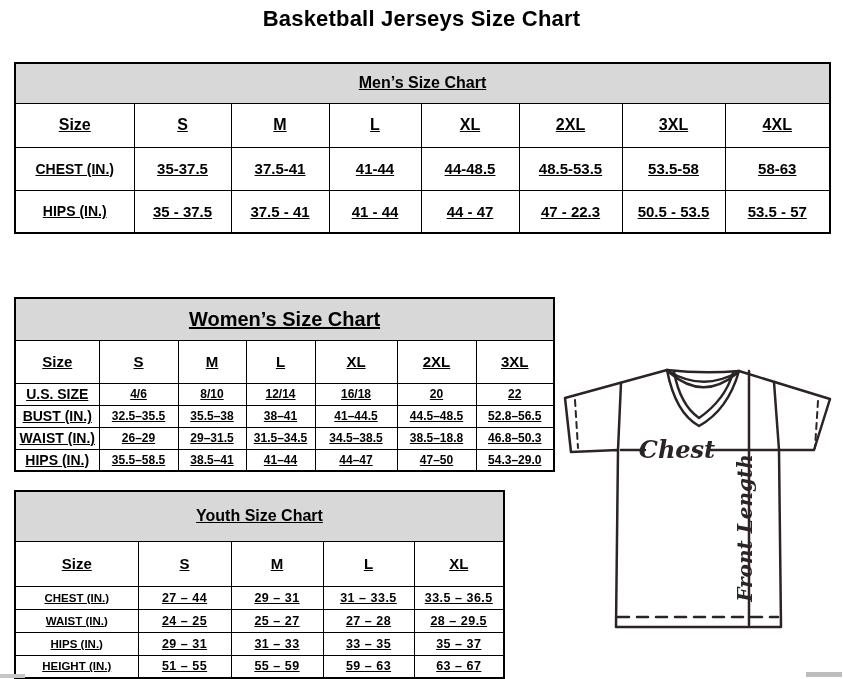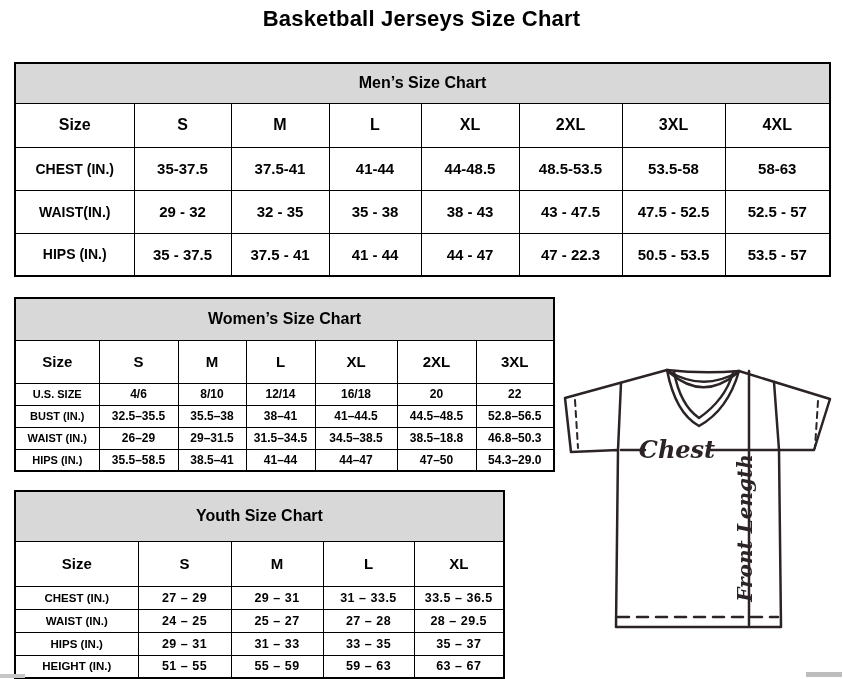--- a/index.html
+++ b/index.html
@@ -8,44 +8,45 @@
     background:#ffffff;color:#000;
     font-family:"Liberation Sans", sans-serif;
   }
   .page-title{
     position:absolute;top:6px;left:0;width:100%;
     text-align:center;font-size:22px;font-weight:bold;letter-spacing:.2px;
   }
   table.size-table{
     position:absolute;border-collapse:collapse;table-layout:fixed;
     border:2px solid #000;
+    text-decoration:underline;
   }
   .size-table th,.size-table td{
     border:1px solid #000;text-align:center;vertical-align:middle;
     font-weight:bold;padding:0;white-space:nowrap;overflow:hidden;
   }
   .size-table .title-row th{background:#d8d8d8;}
   
   #table-men{left:14px;top:62px;}
   #table-men .title-row{height:40px;}
   #table-men .title-row th{font-size:16px;}
   #table-men .header-row{height:44px;}
   #table-men .header-row th{font-size:16px;}
   #table-men tbody tr{height:43px;}
   #table-men tbody td{font-size:15px;}
   #table-men tbody th{font-size:14px;}
   
   #table-women{left:14px;top:297px;}
   #table-women .title-row{height:42px;}
-  #table-women .title-row th{font-size:16px;}
+  #table-women .title-row th{font-size:20px;}
   #table-women .header-row{height:43px;}
   #table-women .header-row th{font-size:15px;}
   #table-women tbody tr{height:22px;}
   #table-women tbody td{font-size:12px;}
-  #table-women tbody th{font-size:11px;}
+  #table-women tbody th{font-size:14px;}
   
   #table-youth{left:14px;top:490px;}
   #table-youth .title-row{height:50px;}
   #table-youth .title-row th{font-size:16px;}
   #table-youth .header-row{height:45px;}
   #table-youth .header-row th{font-size:15px;}
   #table-youth tbody tr{height:23px;}
   #table-youth tbody td{font-size:12.5px;letter-spacing:.5px;}
   #table-youth tbody th{font-size:11.5px;}
   
@@ -92,30 +93,20 @@
     <tbody>
       <tr>
         <th>CHEST (IN.)</th>
         <td>35-37.5</td>
         <td>37.5-41</td>
         <td>41-44</td>
         <td>44-48.5</td>
         <td>48.5-53.5</td>
         <td>53.5-58</td>
         <td>58-63</td>
-      </tr>
-      <tr>
-        <th>WAIST(IN.)</th>
-        <td>29 - 32</td>
-        <td>32 - 35</td>
-        <td>35 - 38</td>
-        <td>38 - 43</td>
-        <td>43 - 47.5</td>
-        <td>47.5 - 52.5</td>
-        <td>52.5 - 57</td>
       </tr>
       <tr>
         <th>HIPS (IN.)</th>
         <td>35 - 37.5</td>
         <td>37.5 - 41</td>
         <td>41 - 44</td>
         <td>44 - 47</td>
         <td>47 - 22.3</td>
         <td>50.5 - 53.5</td>
         <td>53.5 - 57</td>
@@ -201,21 +192,21 @@
         <th>Size</th>
         <th>S</th>
         <th>M</th>
         <th>L</th>
         <th>XL</th>
       </tr>
     </thead>
     <tbody>
       <tr>
         <th>CHEST (IN.)</th>
-        <td>27 – 29</td>
+        <td>27 – 44</td>
         <td>29 – 31</td>
         <td>31 – 33.5</td>
         <td>33.5 – 36.5</td>
       </tr>
       <tr>
         <th>WAIST (IN.)</th>
         <td>24 – 25</td>
         <td>25 – 27</td>
         <td>27 – 28</td>
         <td>28 – 29.5</td>

